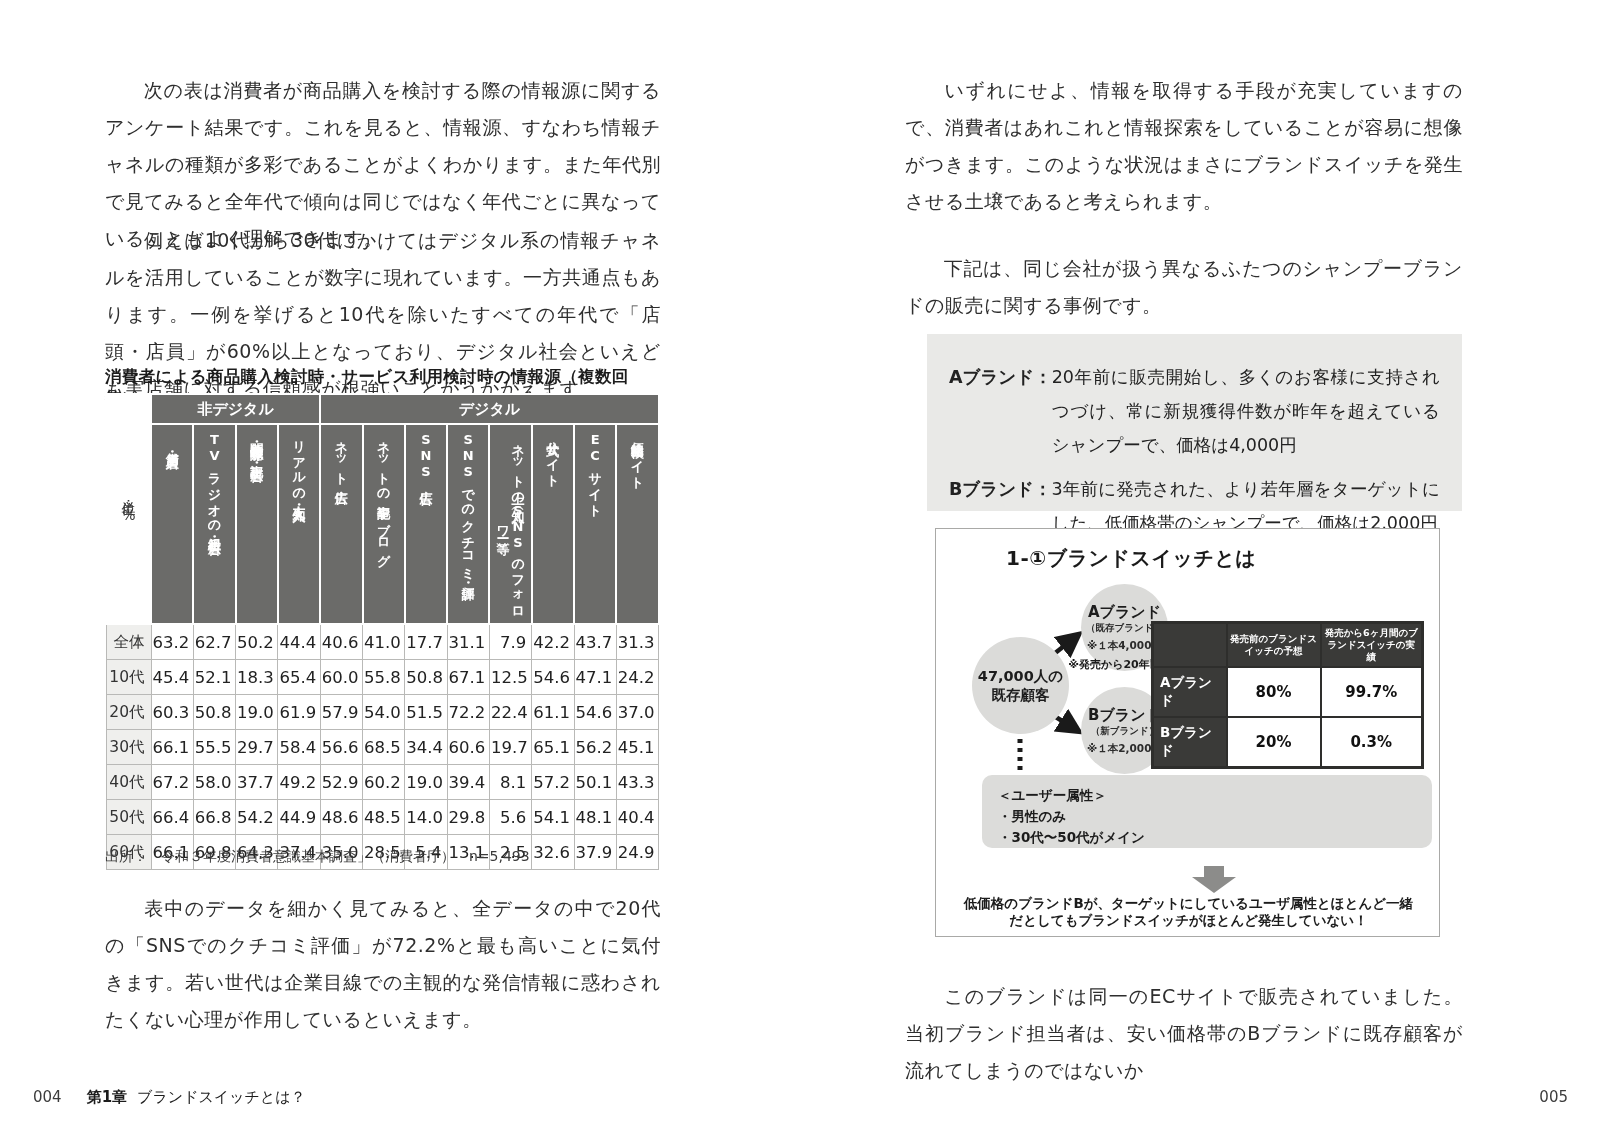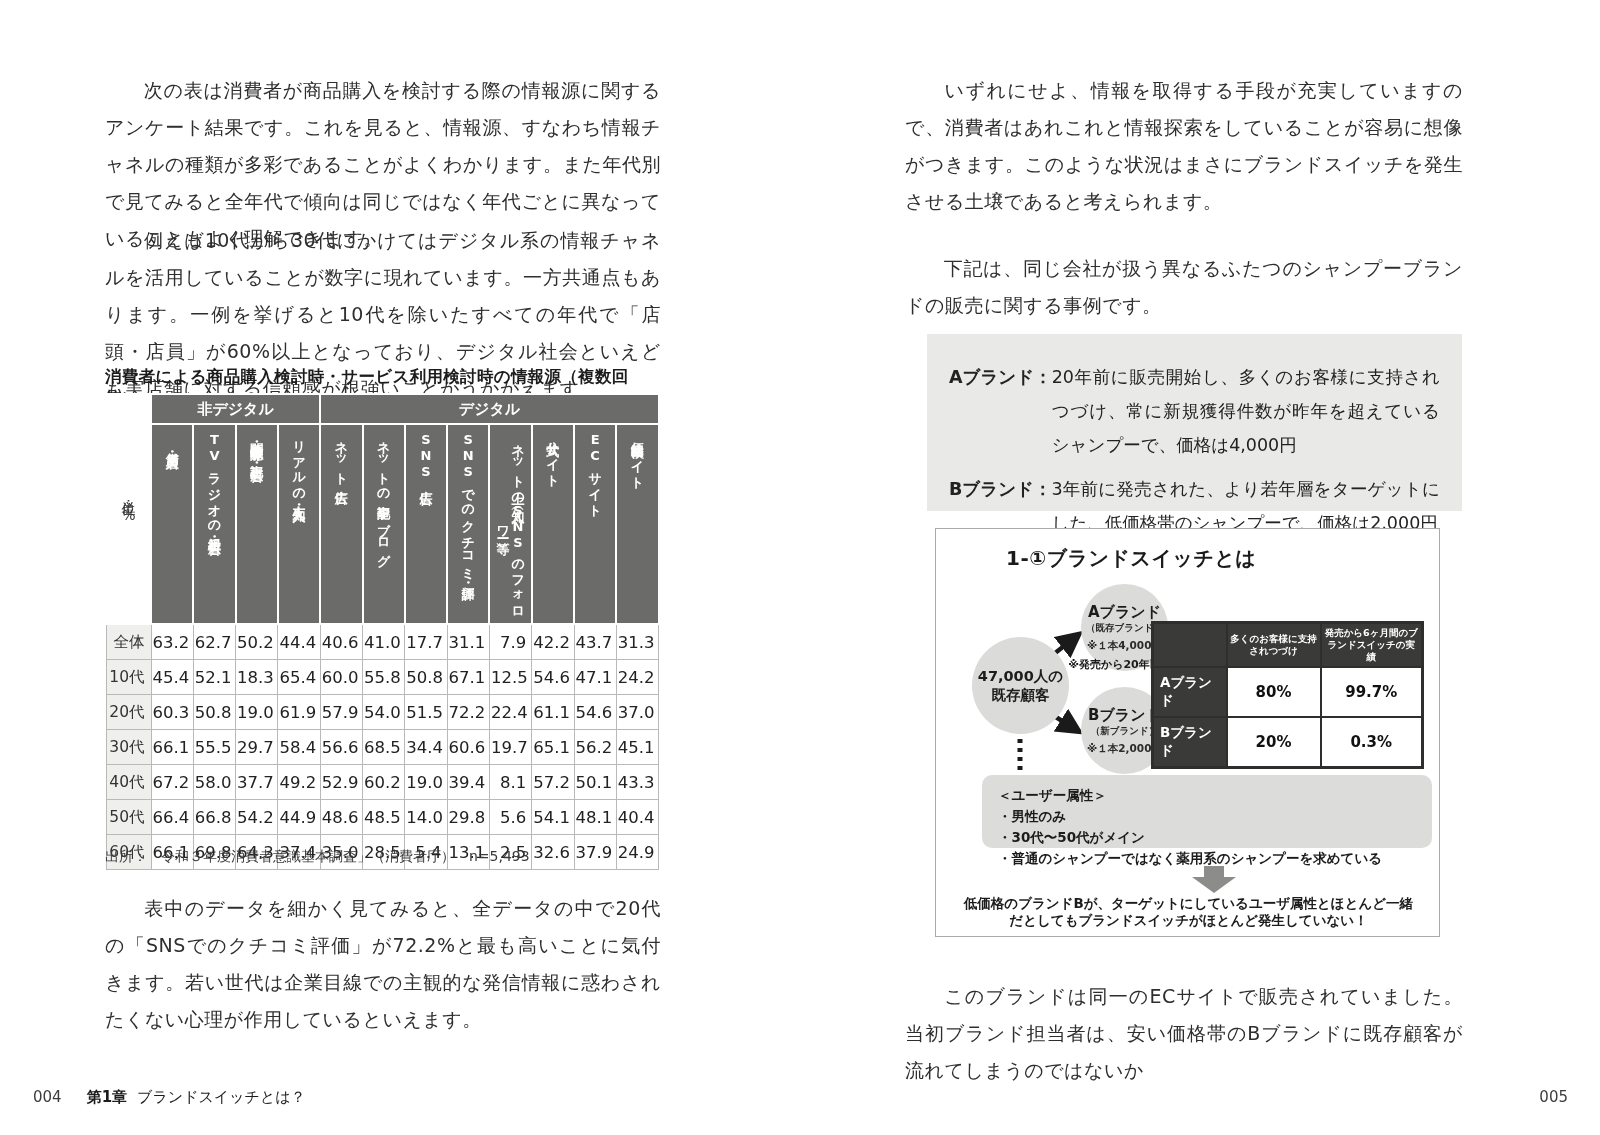--- a/index.html
+++ b/index.html
@@ -260,21 +260,21 @@
 
     <table class="result-table abs" style="left:215px;top:92px;width:270px;">
       <colgroup>
           <col style="width:74px;">
           <col style="width:94px;">
           <col style="width:102px;">
         </colgroup>
       <thead>
         <tr>
           <th style="background:#3a3a38;"></th>
-          <th>多くのお客様に支持されつづけ</th>
+          <th>発売前のブランドスイッチの予想</th>
           <th>発売から6ヶ月間のブランドスイッチの実績</th>
         </tr>
       </thead>
       <tbody>
 
       <tr>
           <th>Aブランド</th>
           <td>80%</td>
           <td>99.7%</td>
         </tr>
@@ -285,21 +285,20 @@
         </tr>
         </tbody>
     </table>
 
     <div class="attr-box abs" style="left:46px;top:246px;width:450px;height:73px;">
       <div class="attr-line">＜ユーザー属性＞</div>
       <div>
 
       <div class="attr-line">・男性のみ</div>
           <div class="attr-line">・30代〜50代がメイン</div>
-          <div class="attr-line">・普通のシャンプーではなく薬用系のシャンプーを求めている</div>
         </div>
     </div>
 
     <div class="conclusion abs" style="left:26px;top:366px;width:453px;">低価格のブランドBが、ターゲットにしているユーザ属性とほとんど一緒だとしてもブランドスイッチがほとんど発生していない！</div>
   </div>
 
   <p class="body-text abs" style="left:905px;top:978px;width:558px;">　このブランドは同一のECサイトで販売されていました。当初ブランド担当者は、安い価格帯のBブランドに既存顧客が流れてしまうのではないか</p>
 
   <div class="abs" style="left:33px;top:1088px;display:flex;align-items:baseline;gap:25px;">
     <span class="footer-num">004</span>

